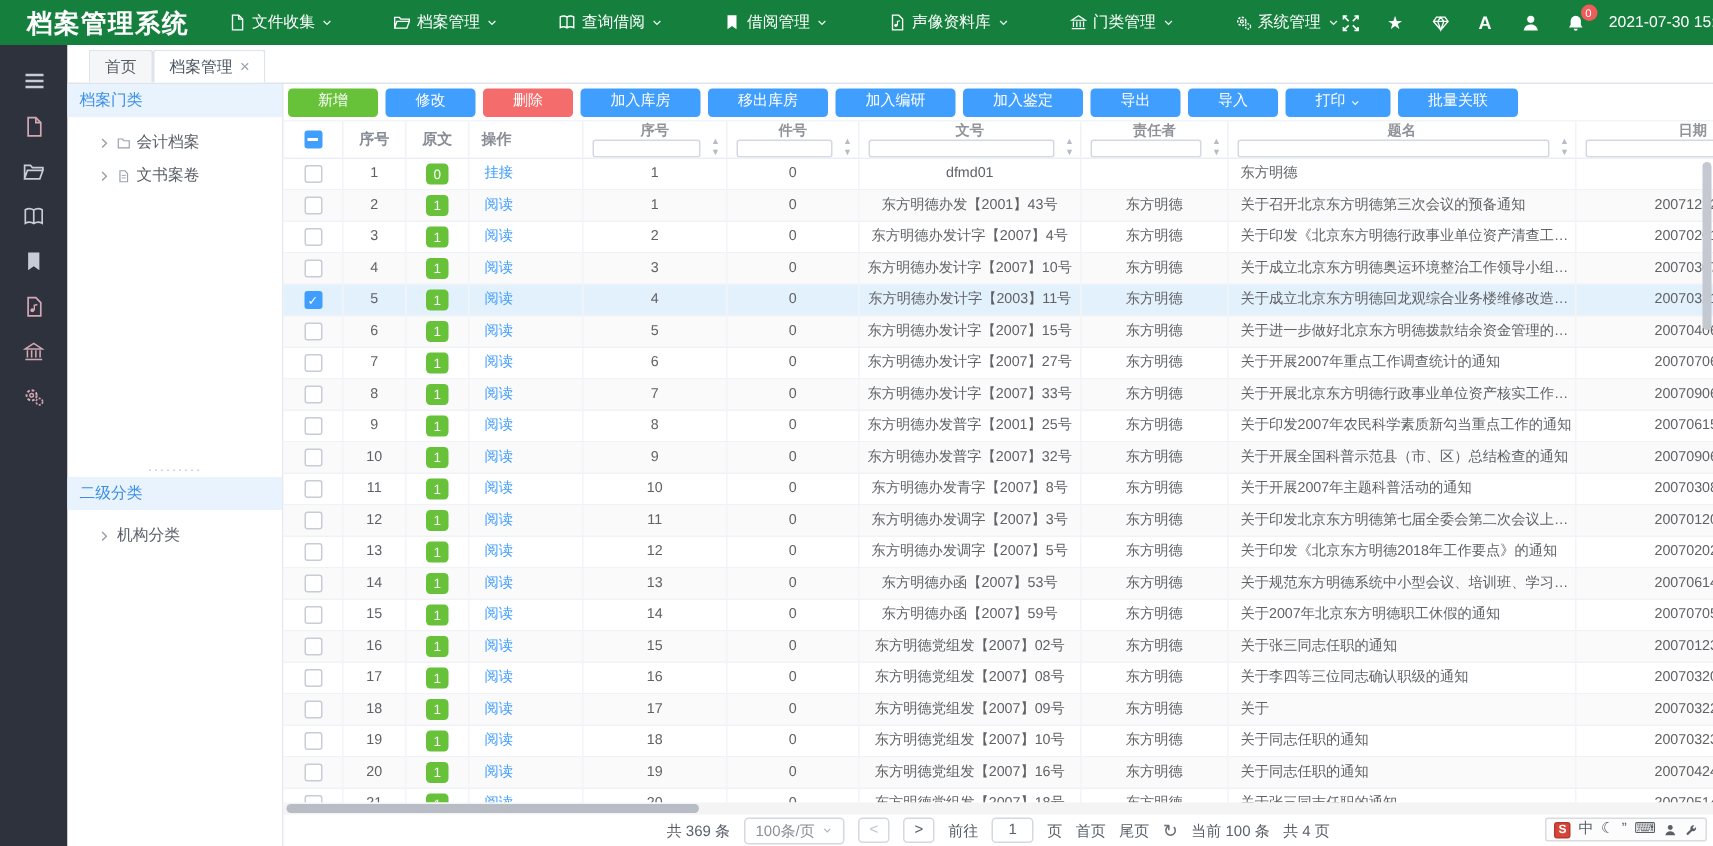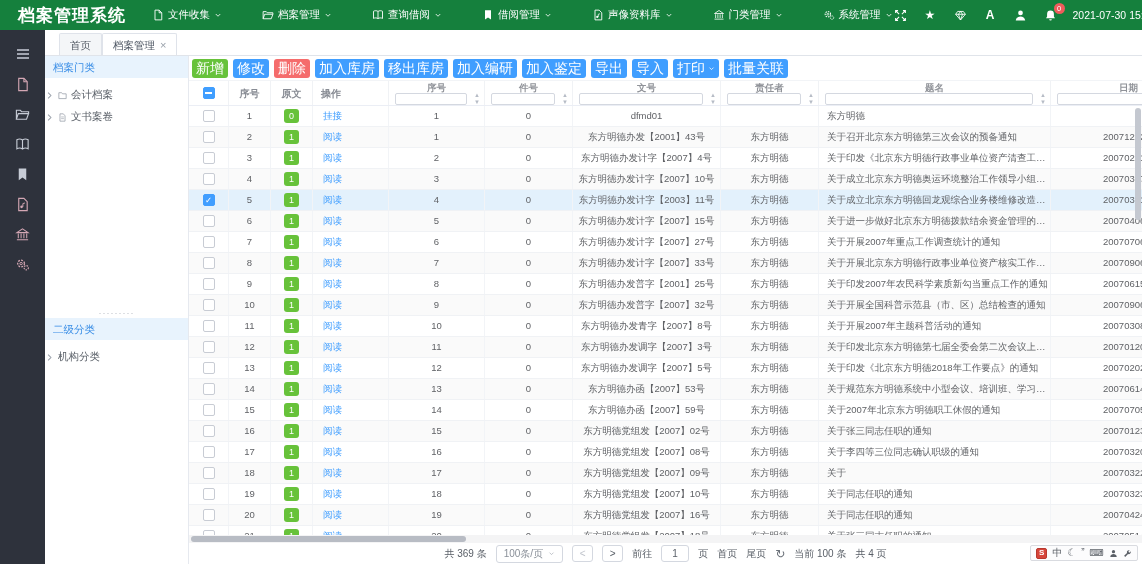--- a/index.html
+++ b/index.html
@@ -34,32 +34,32 @@
   .tab.active{background:#fff;color:#4a5360;}
   .tab-close{color:#98a0aa;font-size:11px;line-height:10px;}
   
   .work-row{flex:1;display:flex;min-height:0;}
   .tree-col{width:143px;flex:none;display:flex;flex-direction:column;background:#fff;}
   .tree-panel{display:flex;flex-direction:column;}
   .tree-panel.p1{height:252px;}
   .tree-panel.p2{flex:1;}
   .tree-header{height:22px;line-height:22px;background:#e8f3fd;color:#3a8ee6;font-size:10.5px;padding-left:8px;flex:none;}
   .tree-items{padding-top:6px;}
-  .tree-item{height:22px;display:flex;align-items:center;gap:4px;padding-left:0;font-size:10.5px;color:#5a6068;cursor:pointer;white-space:nowrap;}
+  .tree-item{height:22px;display:flex;align-items:center;gap:4px;padding-left:20px;font-size:10.5px;color:#5a6068;cursor:pointer;white-space:nowrap;}
   .tree-item.sel{color:#3a8ee6;}
   .tree-item.leaf{padding-left:22px;}
   .tw{display:flex;align-items:center;color:#9aa1ab;}
   .tw svg{width:9px;height:9px;}
   .tree-item.sel .tw{color:#7fb2e8;}
   .splitter{height:10px;display:flex;align-items:center;justify-content:center;cursor:row-resize;}
   .splitter .dots{color:#b7bcc4;font-size:9px;letter-spacing:1px;line-height:6px;}
   
   .main-col{flex:1;display:flex;flex-direction:column;border-left:1px solid #e6e9ef;min-width:0;background:#fff;}
   .toolbar{height:24px;display:flex;align-items:center;gap:5px;padding-left:3px;flex:none;}
-  .tbtn{height:19px;line-height:18px;padding:0 4px;border:none;border-radius:3px;color:#fff;font-size:14px;cursor:pointer;display:flex;align-items:center;gap:3px;white-space:nowrap;}
+  .tbtn{height:19px;line-height:18px;padding:0 20px;border:none;border-radius:3px;color:#fff;font-size:10px;cursor:pointer;display:flex;align-items:center;gap:3px;white-space:nowrap;}
   .tbtn.blue{background:#409eff;}
   .tbtn.green{background:#67c23a;}
   .tbtn.red{background:#f56c6c;}
   .tbtn .caret svg{width:7px;height:7px;}
   
   .thead{height:26px;display:flex;border-bottom:1px solid #ebeef5;border-top:1px solid #f2f4f7;position:relative;overflow:hidden;flex:none;}
   .hc{border-right:1px solid #f0f2f5;height:100%;}
   .h-static{line-height:25px;text-align:center;font-size:10px;font-weight:700;color:#888c94;}
   .h-check{width:40px;display:flex;align-items:center;justify-content:center;}
   .h-no{width:42px;}

